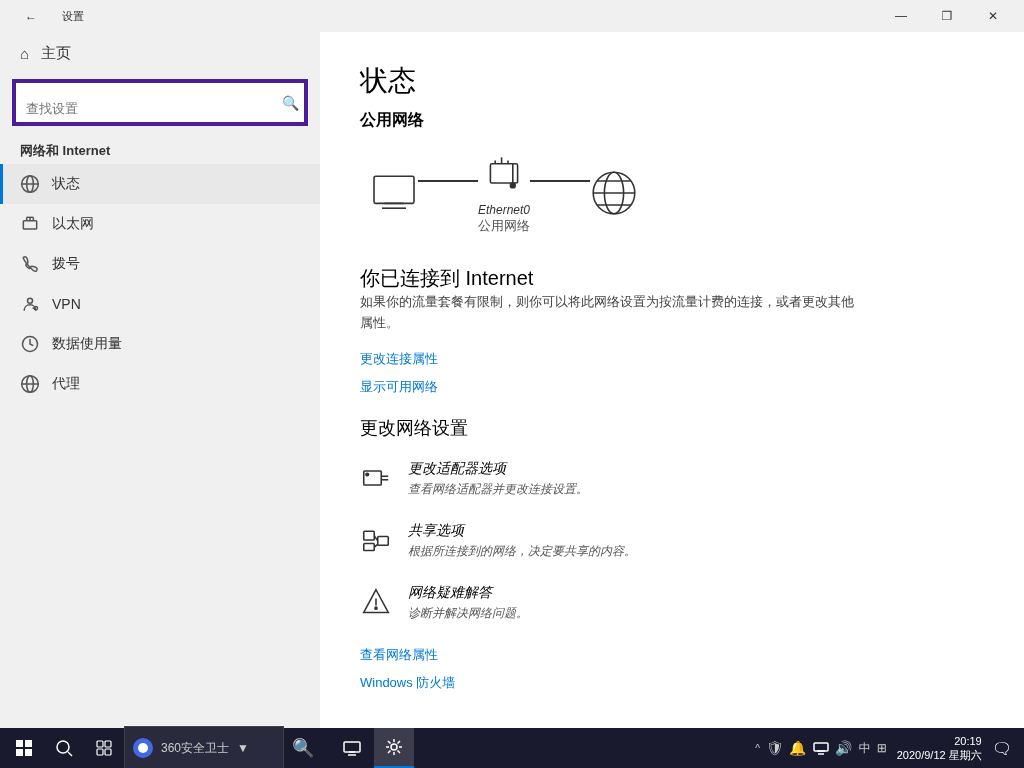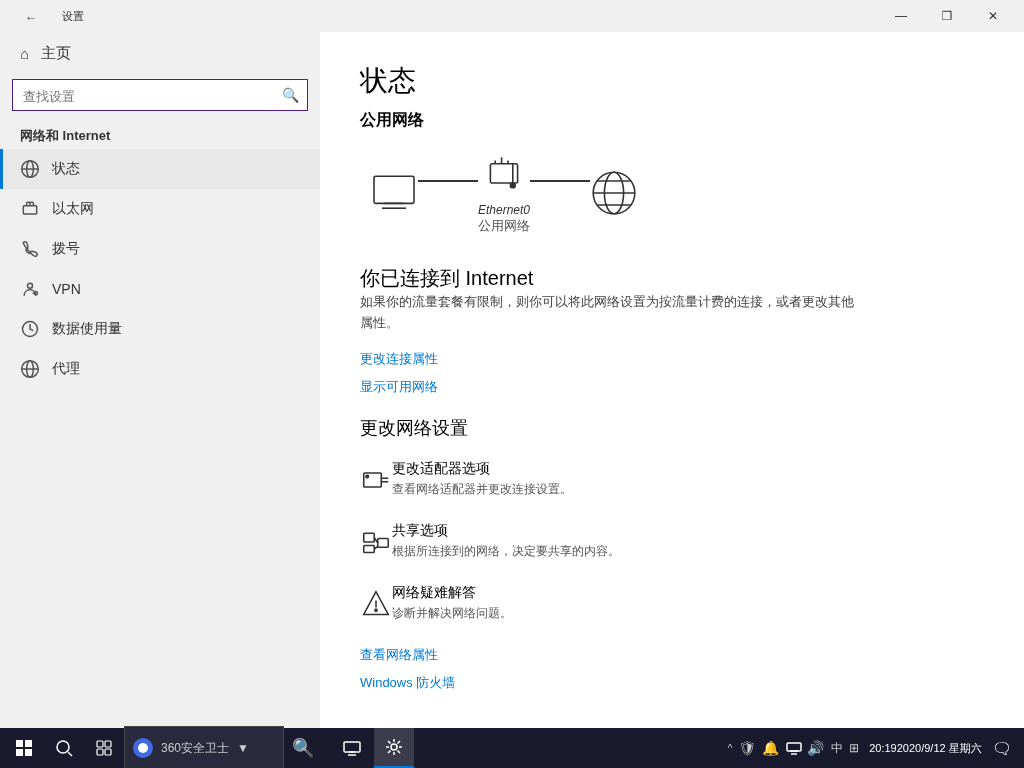--- a/index.html
+++ b/index.html
@@ -65,22 +65,22 @@
       font-size: 15px;
       color: #333;
     }
 
     .search-box {
       margin: 4px 12px 8px 12px;
       position: relative;
     }
     .search-box input {
       width: 100%;
-      padding: 9px 30px 6px 10px;
-      border: 1px solid #4c1d95;
+      padding: 18px 30px 6px 10px;
+      border: 4px solid #4c1d95;
       background: white;
       font-size: 13px;
       outline: none;
       color: #555;
     }
     .search-box .search-icon {
       position: absolute;
       right: 8px;
       top: 50%;
       transform: translateY(-50%);
@@ -199,24 +199,25 @@
     .section-title2 {
       font-size: 18px;
       font-weight: 400;
       color: #000;
       margin-top: 20px;
       margin-bottom: 20px;
     }
 
     .setting-item {
       display: flex;
-      align-items: center;
-      gap: 0;
+      align-items: flex-start;
+      gap: 16px;
       margin-bottom: 24px;
       cursor: pointer;
+      font-style: italic;
     }
     .setting-item-icon {
       width: 32px;
       height: 32px;
       display: flex;
       align-items: center;
       justify-content: center;
       flex-shrink: 0;
       margin-top: 2px;
     }
@@ -317,20 +318,21 @@
     }
     .taskbar-tray {
       display: flex;
       align-items: center;
       gap: 6px;
       font-size: 12px;
       color: #ccc;
     }
     .taskbar-clock {
       display: flex;
+      flex-direction: column;
       align-items: flex-end;
       font-size: 11px;
       color: white;
       line-height: 1.3;
       padding: 0 6px;
       cursor: pointer;
     }
   </style>
 </head>
 <body>

